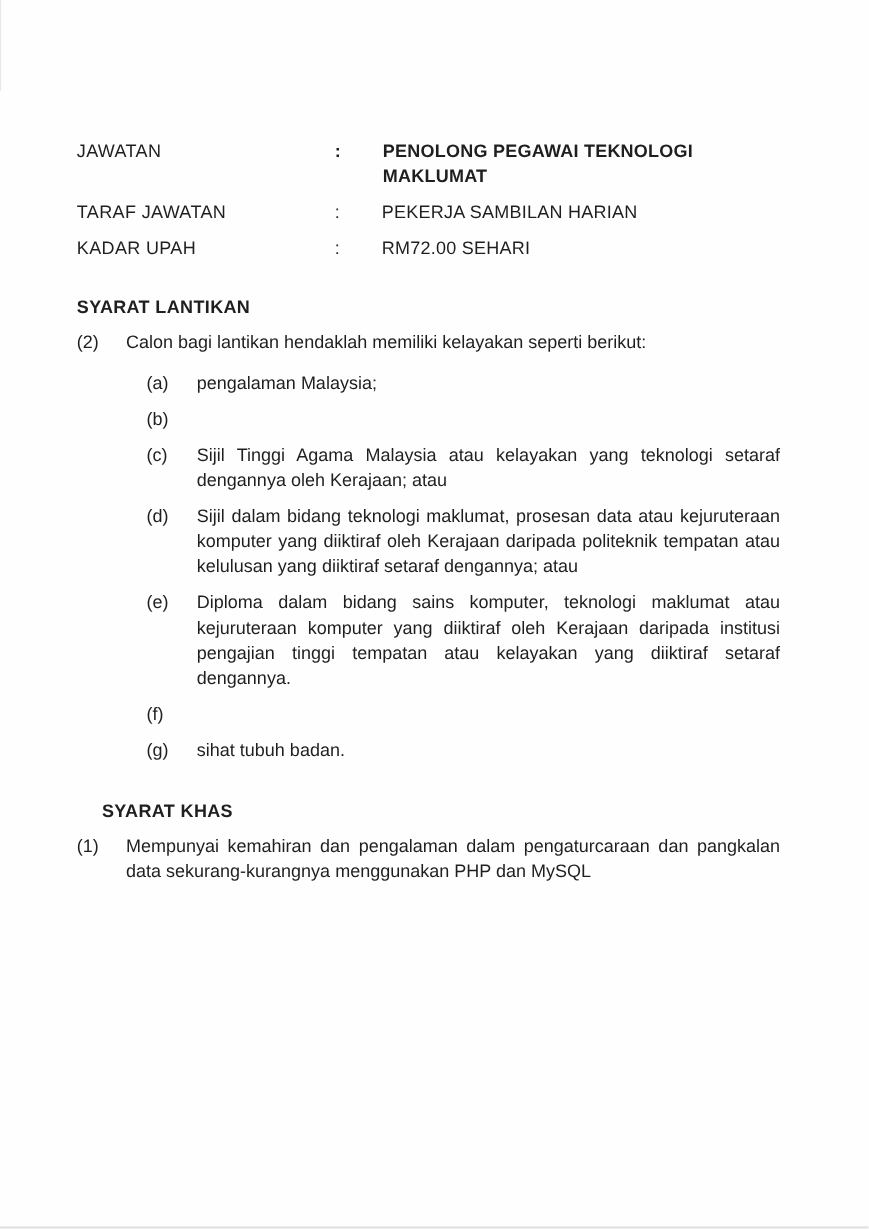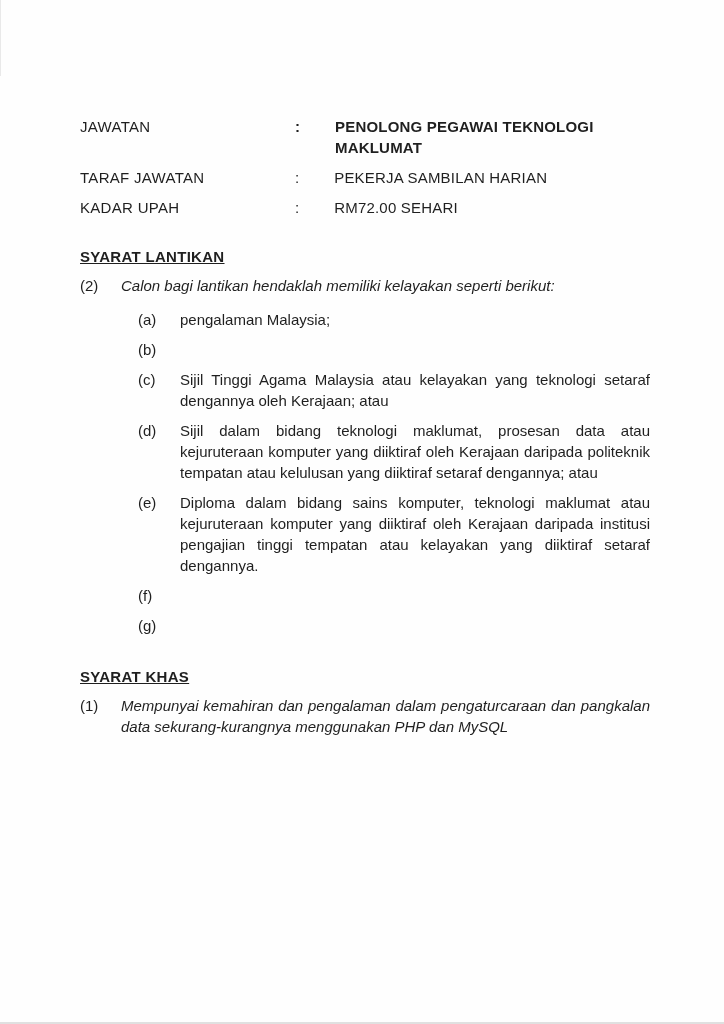--- a/index.html
+++ b/index.html
@@ -12,21 +12,21 @@
     width: 724px;
     height: 1024px;
     background: #fefefe;
     overflow: hidden;
     font-family: "Liberation Sans", sans-serif;
     color: #1f1f1f;
     font-size: 15px;
     line-height: 21px;
   }
   .content {
-    padding: 116px 74px 0 80px;
+    padding: 116px 74px 0 64px;
   }
   
   .field-row {
     display: flex;
     margin-bottom: 9px;
   }
   .field-label {
     flex: 0 0 215px;
     letter-spacing: 0.3px;
   }
@@ -38,38 +38,37 @@
     letter-spacing: 0.2px;
     margin-left: 28px;
   }
   .bold { font-weight: bold; }
 
   
   .section-heading {
     font-weight: bold;
     letter-spacing: 0.3px;
     margin: 28px 0 8px 0;
-    text-decoration: underline;
   }
   .section-heading.second {
     margin-top: 30px;
+    margin-left: 21px;
   }
 
   
   .intro-row {
     display: flex;
     margin-bottom: 13px;
   }
   .intro-number {
     flex: 0 0 41px;
   }
   .intro-text {
     flex: 1 1 auto;
     text-align: justify;
-    font-style: italic;
   }
 
   
   .item-row {
     display: flex;
     margin-bottom: 9px;
     padding-left: 58px;
   }
   .item-marker {
     flex: 0 0 42px;
@@ -145,20 +144,21 @@
     </div>
     <div class="item-row">
       <span class="item-marker">(e)</span>
       <div class="item-text">Diploma dalam bidang sains komputer, teknologi maklumat atau kejuruteraan komputer yang diiktiraf oleh Kerajaan daripada institusi pengajian tinggi tempatan atau kelayakan yang diiktiraf setaraf dengannya.</div>
     </div>
     <div class="item-row">
       <span class="item-marker">(f)</span>
     </div>
     <div class="item-row">
       <span class="item-marker">(g)</span>
+      <div class="item-text">sihat tubuh badan.</div>
     </div>
 
     <div class="section-heading second">SYARAT KHAS</div>
 
     <div class="intro-row">
       <span class="intro-number">(1)</span>
       <div class="intro-text">Mempunyai kemahiran dan pengalaman dalam pengaturcaraan dan pangkalan data sekurang-kurangnya menggunakan PHP dan MySQL</div>
     </div>
 
   </div>

